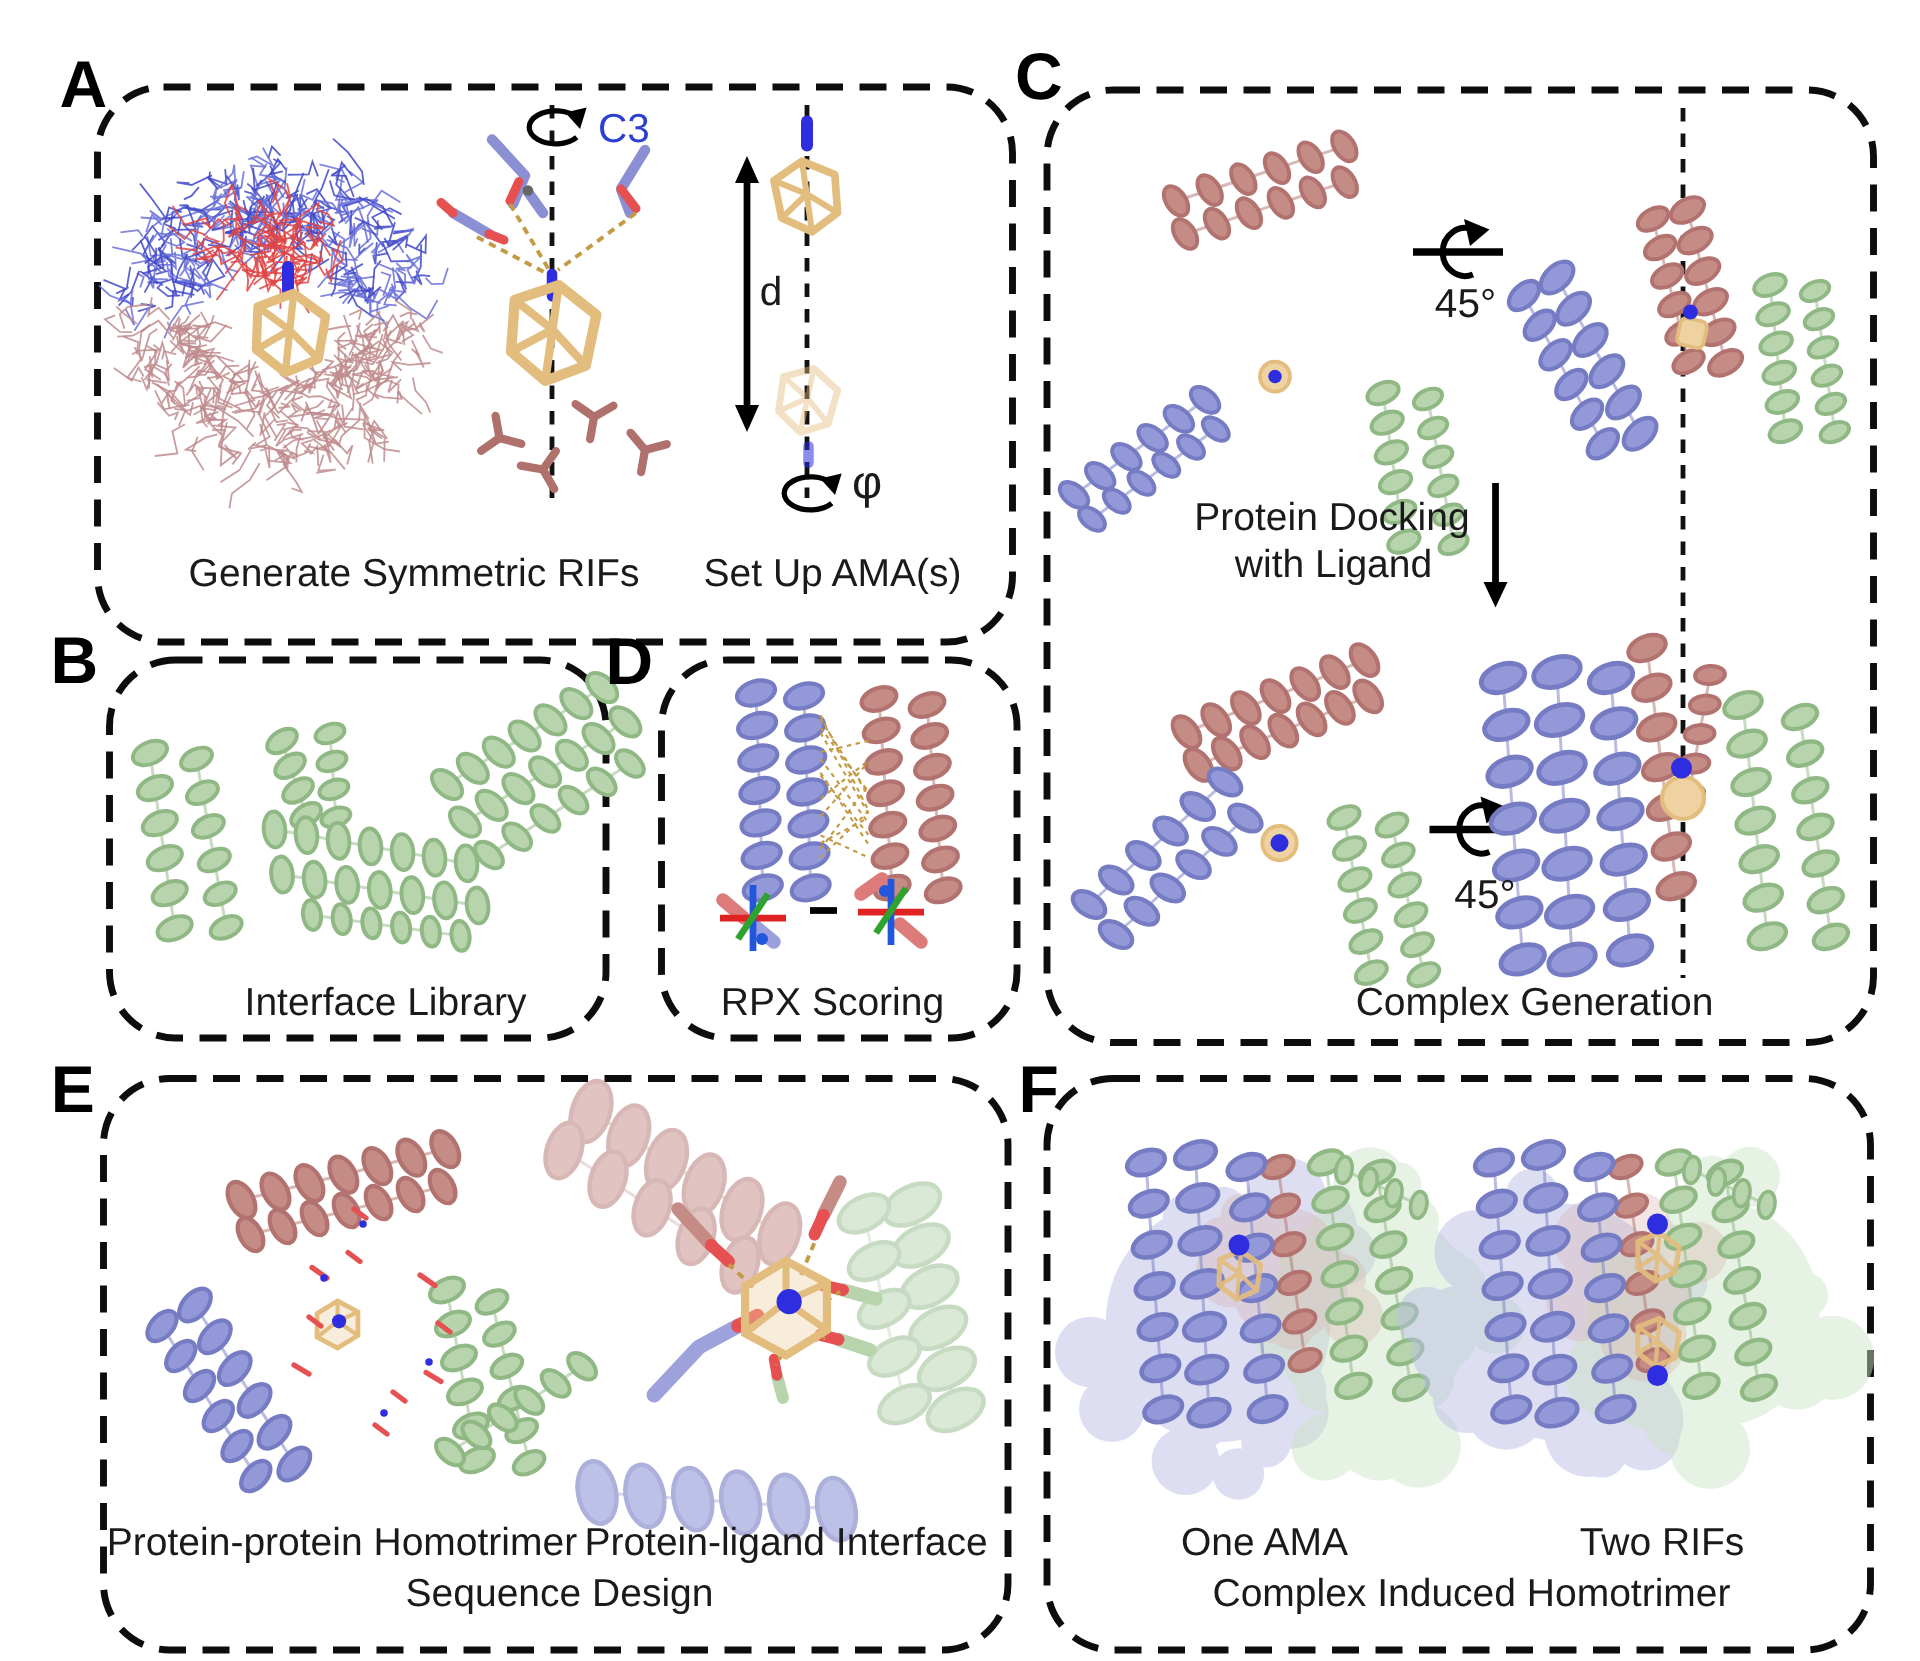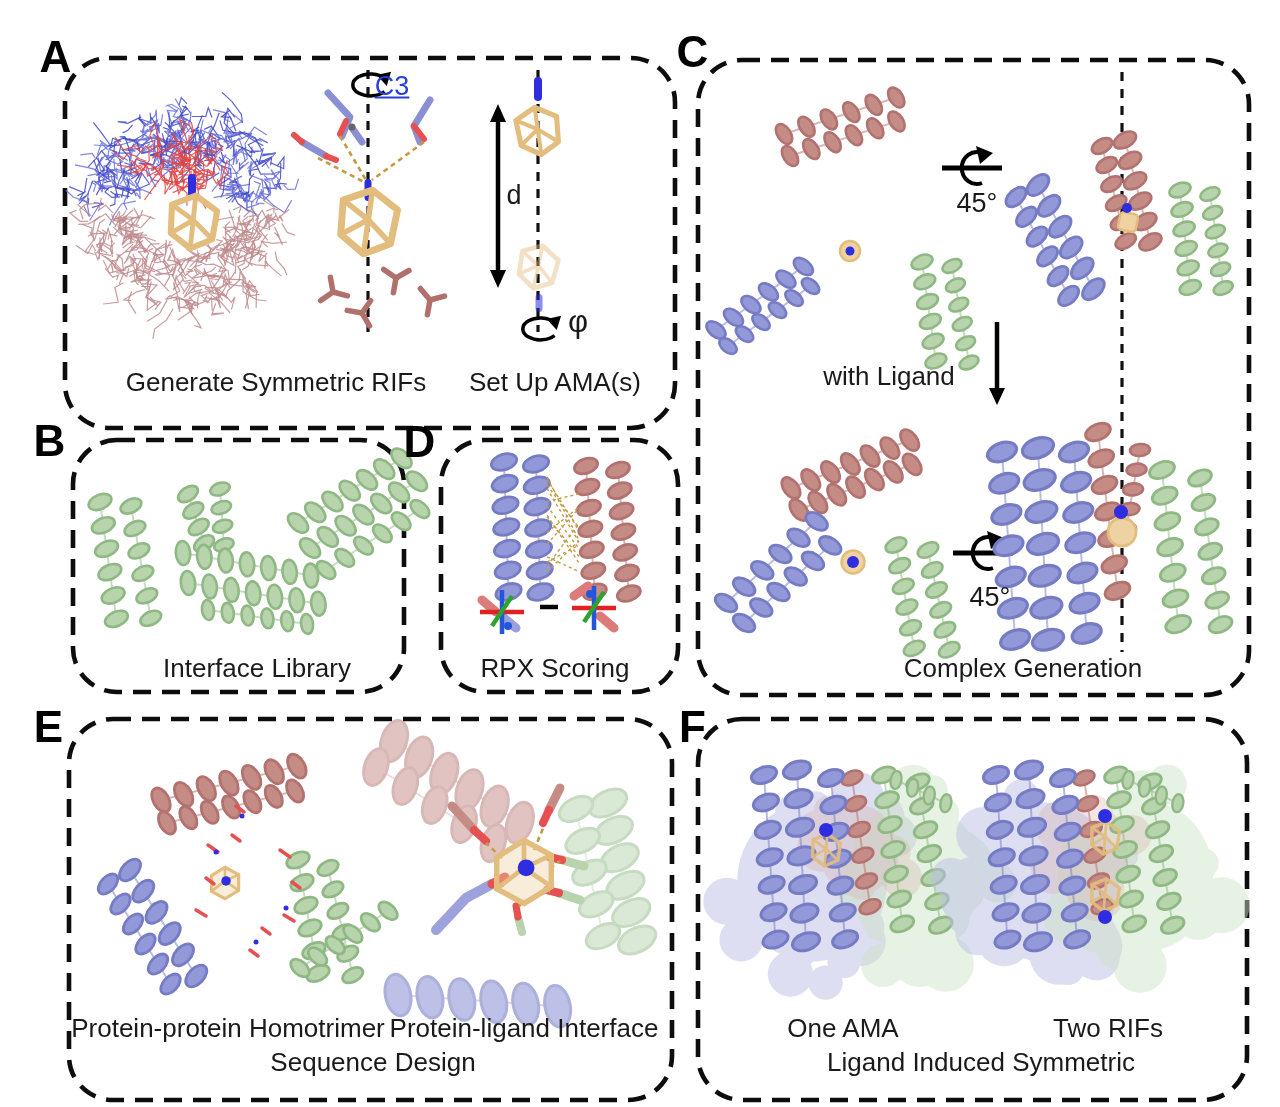--- a/index.html
+++ b/index.html
@@ -1583,32 +1583,33 @@
 
   <div class="t pl" style="left:55px;top:57px">A</div>
   <div class="t pl" style="left:49px;top:441px">B</div>
   <div class="t pl" style="left:692px;top:52px">C</div>
   <div class="t pl" style="left:419px;top:442px">D</div>
   <div class="t pl" style="left:48px;top:727px">E</div>
   <div class="t pl" style="left:692px;top:727px">F</div>
 
   <div class="t cap" style="left:276px;top:382px">Generate Symmetric RIFs</div>
   <div class="t cap" style="left:555px;top:382px">Set Up AMA(s)</div>
-  <div class="t ann blue" style="left: 392px; top: 86px; color: rgb(42, 63, 212); text-decoration: underline;">C3</div>
+  <div class="t ann blue" style="left: 416px; top: 86px; color: rgb(42, 63, 212);">C3</div>
   <div class="t ann" style="left:514px;top:195px">d</div>
   <div class="t big" style="left:578px;top:322px">φ</div>
 
   <div class="t cap" style="left:257px;top:668px">Interface Library</div>
   <div class="t cap" style="left:555px;top:668px">RPX Scoring</div>
 
   <div class="t ann" style="left:977px;top:203px">45°</div>
+  <div class="t cap" style="left:888px;top:345px">Protein Docking</div>
   <div class="t cap" style="left:889px;top:376px">with Ligand</div>
   <div class="t ann" style="left:990px;top:597px">45°</div>
   <div class="t cap" style="left:1023px;top:668px">Complex Generation</div>
 
   <div class="t cap" style="left:228px;top:1028px">Protein-protein Homotrimer</div>
   <div class="t cap" style="left:373px;top:1062px">Sequence Design</div>
   <div class="t cap" style="left:524px;top:1028px">Protein-ligand Interface</div>
 
   <div class="t cap" style="left:843px;top:1028px">One AMA</div>
   <div class="t cap" style="left:1108px;top:1028px">Two RIFs</div>
-  <div class="t cap" style="left:981px;top:1062px">Ligand Induced Symmetric</div>
+  <div class="t cap" style="left:981px;top:1062px">Complex Induced Homotrimer</div>
 </div>
 
 </body></html>

